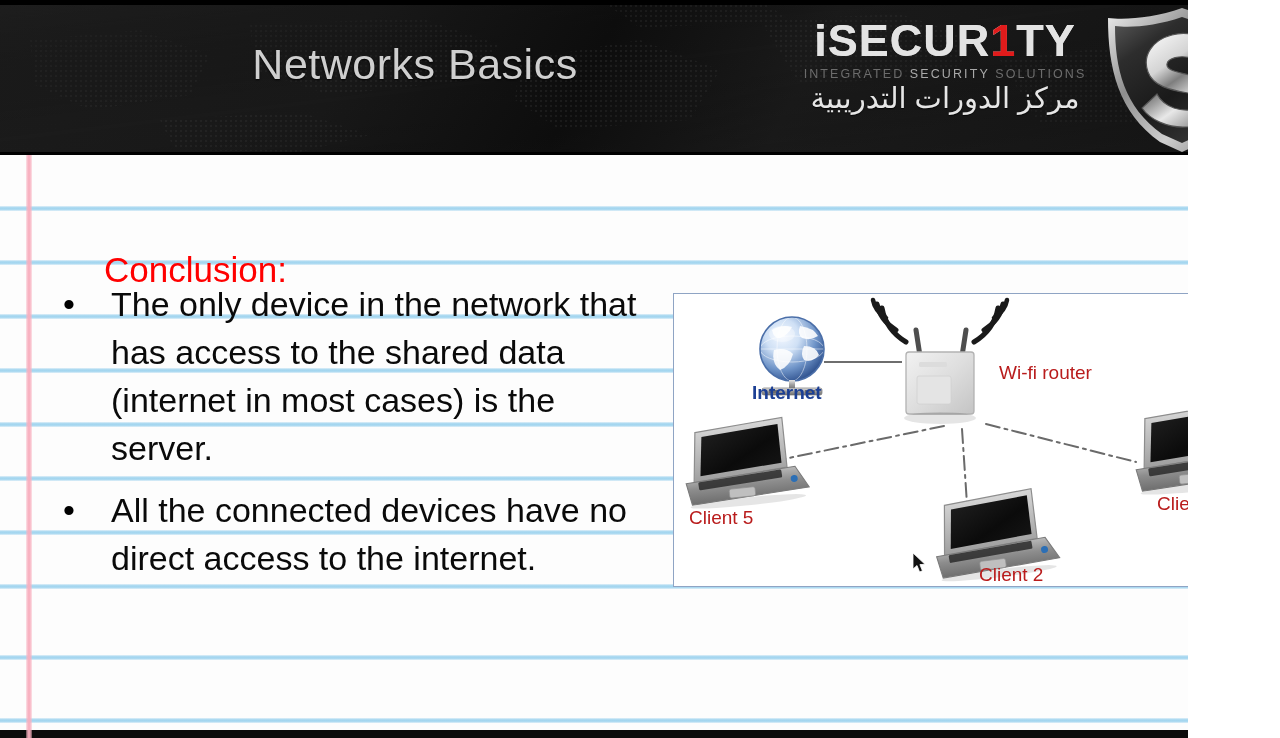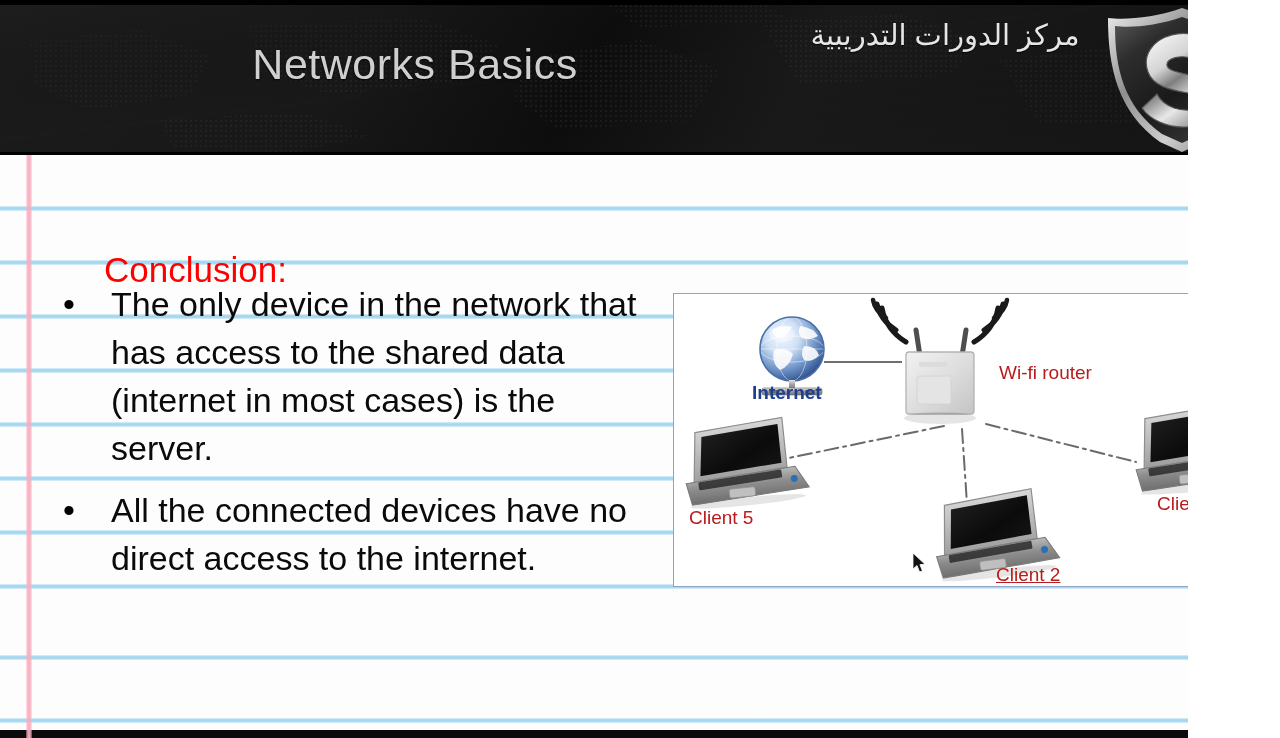--- a/index.html
+++ b/index.html
@@ -273,20 +273,22 @@
         <path d="M600 0 L760 0 L790 20 L640 28 Z"></path>
       </g>
       <rect width="1280" height="155" fill="url(#sheen)"></rect>
     </svg>
     <div class="header-edge-top"></div>
     <div class="header-edge-bottom"></div>
 
     <div class="header-title">Networks Basics</div>
 
     <div class="logo-block">
+      <div class="logo-word"><span>iSECUR</span><span class="one">1</span><span>TY</span></div>
+      <div class="logo-sub"><span>INTEGRATED </span><span class="bright">SECURITY</span><span> SOLUTIONS</span></div>
       <div class="logo-ar">مركز الدورات التدريبية</div>
     </div>
 
     <svg class="shield" viewBox="0 0 168 152">
       <defs>
         <linearGradient id="shieldFace" x1="0" y1="0" x2="0.75" y2="1">
           <stop offset="0%" stop-color="#5a5a5a"></stop>
           <stop offset="25%" stop-color="#2d2d2d"></stop>
           <stop offset="60%" stop-color="#1a1a1a"></stop>
           <stop offset="100%" stop-color="#3a3a3a"></stop>
@@ -451,21 +453,21 @@
           <rect x="44" y="68" width="26" height="9" rx="2" fill="#bfbfbf" stroke="#8f8f8f" stroke-width="0.7"></rect>
           <circle cx="110" cy="64" r="3.5" fill="#2c6fb5"></circle>
           <ellipse cx="62" cy="82" rx="58" ry="4" fill="#000" opacity="0.10"></ellipse>
         </g>
       </g>
     </svg>
 
     <div class="dlabel internet" style="left:78px; top:88px;">Internet</div>
     <div class="dlabel" style="left:325px; top:68px;">Wi-fi router</div>
     <div class="dlabel" style="left:15px; top:213px;">Client 5</div>
-    <div class="dlabel" style="left:322px; top:270px;text-decoration:underline;">Client 2</div>
+    <div class="dlabel" style="left:305px; top:270px;">Client 2</div>
     <div class="dlabel" style="left:483px; top:199px;">Client 3</div>
   </div>
 
   <svg class="cursor" viewBox="0 0 16 22">
     <path d="M1 1 L1 17 L5 13.5 L7.6 20 L10.4 18.8 L7.9 12.6 L13 12.3 Z" fill="#111111" stroke="#ffffff" stroke-width="0.8"></path>
   </svg>
 
   <div class="bottom-bar"></div>
 </div>
 

